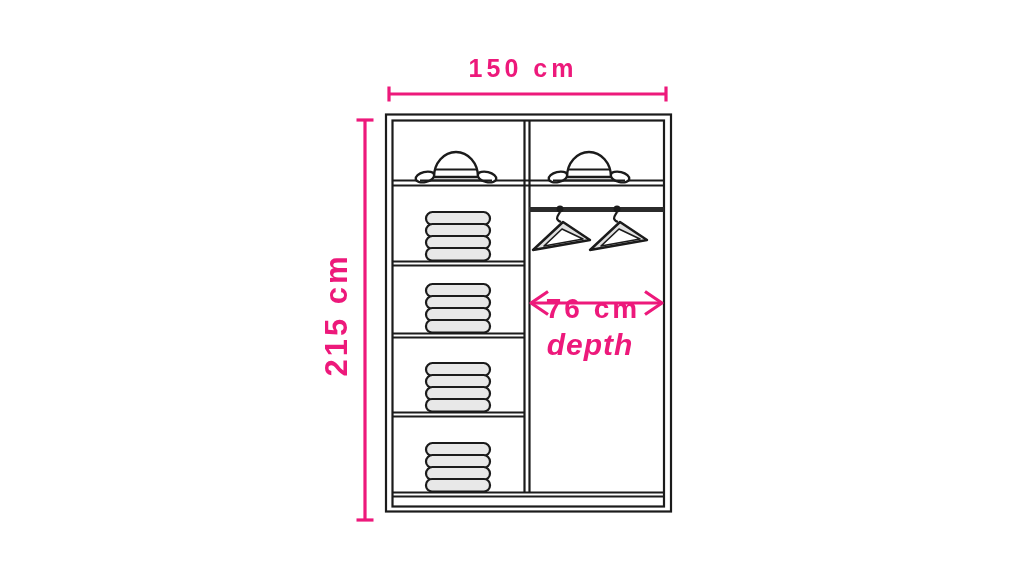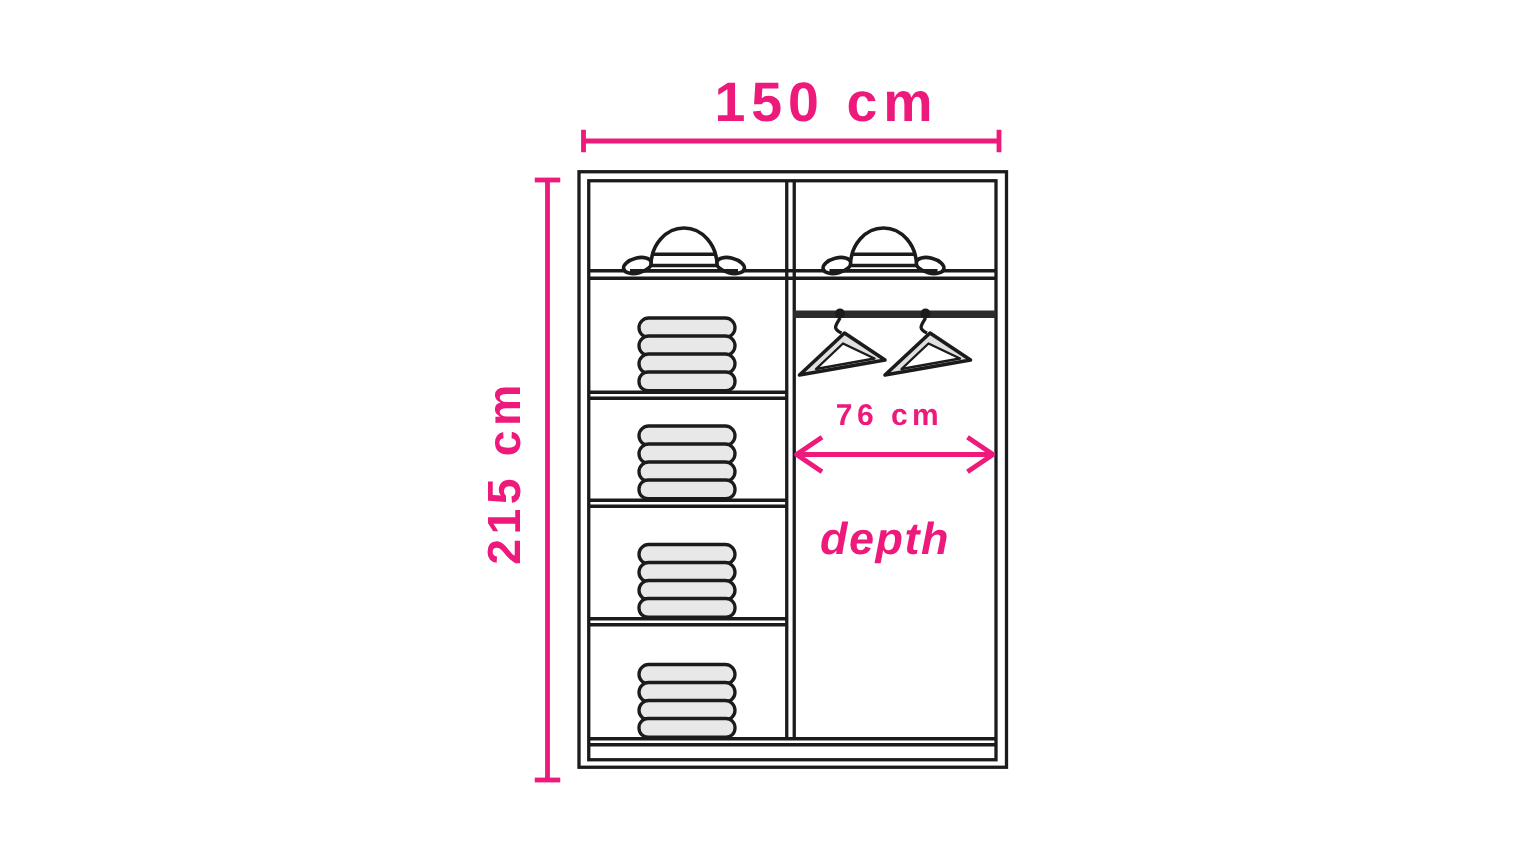--- a/index.html
+++ b/index.html
@@ -11,23 +11,23 @@
   html,body{margin:0;padding:0;background:var(--bg);}
   .canvas{
     position:relative;width:1024px;height:576px;background:var(--bg);
     overflow:hidden;font-family:"Liberation Sans","DejaVu Sans",sans-serif;
   }
   .canvas > svg{position:absolute;left:0;top:0;}
   .dim-label{
     position:absolute;color:var(--pink);font-weight:bold;white-space:nowrap;
     transform:translate(-50%,-50%);line-height:1;
   }
-  .lab-width{font-size:37px;letter-spacing:4px;margin-left:28px;}
+  .lab-width{font-size:25px;letter-spacing:4px;}
   .lab-height{font-size:31px;letter-spacing:3px;transform:translate(-50%,-50%) rotate(-90deg);}
-  .lab-hang{font-size:20px;letter-spacing:3px;}
+  .lab-hang{font-size:28px;letter-spacing:3px;margin-top:32px;}
   .lab-depth{font-size:30px;font-style:italic;letter-spacing:1px;}
   
   .ln{stroke:var(--ink);stroke-width:2.2;fill:none;}
   .hatpart{stroke:var(--ink);stroke-width:2.4;fill:#ffffff;}
   .cloth{fill:var(--cloth);stroke:var(--ink);stroke-width:2.2;}
   .pinkln{stroke:var(--pink);stroke-width:3.2;fill:none;stroke-linejoin:round;stroke-linecap:butt;}
   .hanger-body{fill:#e0e0e0;stroke:var(--ink);stroke-width:2.4;stroke-linejoin:round;}
   .hanger-inner{fill:#ffffff;stroke:var(--ink);stroke-width:1.6;stroke-linejoin:round;}
 </style>
 </head>
@@ -111,16 +111,16 @@
       <polyline class="pinkln" points="645,291.5 662,303 645,314.5"></polyline>
     </g>
   </svg>
 
   <div class="dim-label lab-width" style="left:523px; top:68px;">150 cm</div>
 
   <div class="dim-label lab-height" style="left:336px; top:315px;">215 cm</div>
 
   <div class="dim-label lab-hang" style="left:593px; top:277px;">76 cm</div>
 
-  <div class="dim-label lab-depth" style="left:590px; top:360px;">depth</div>
+  <div class="dim-label lab-depth" style="left:590px; top:345px;">depth</div>
 
 
 </div>
 
 </body></html>

